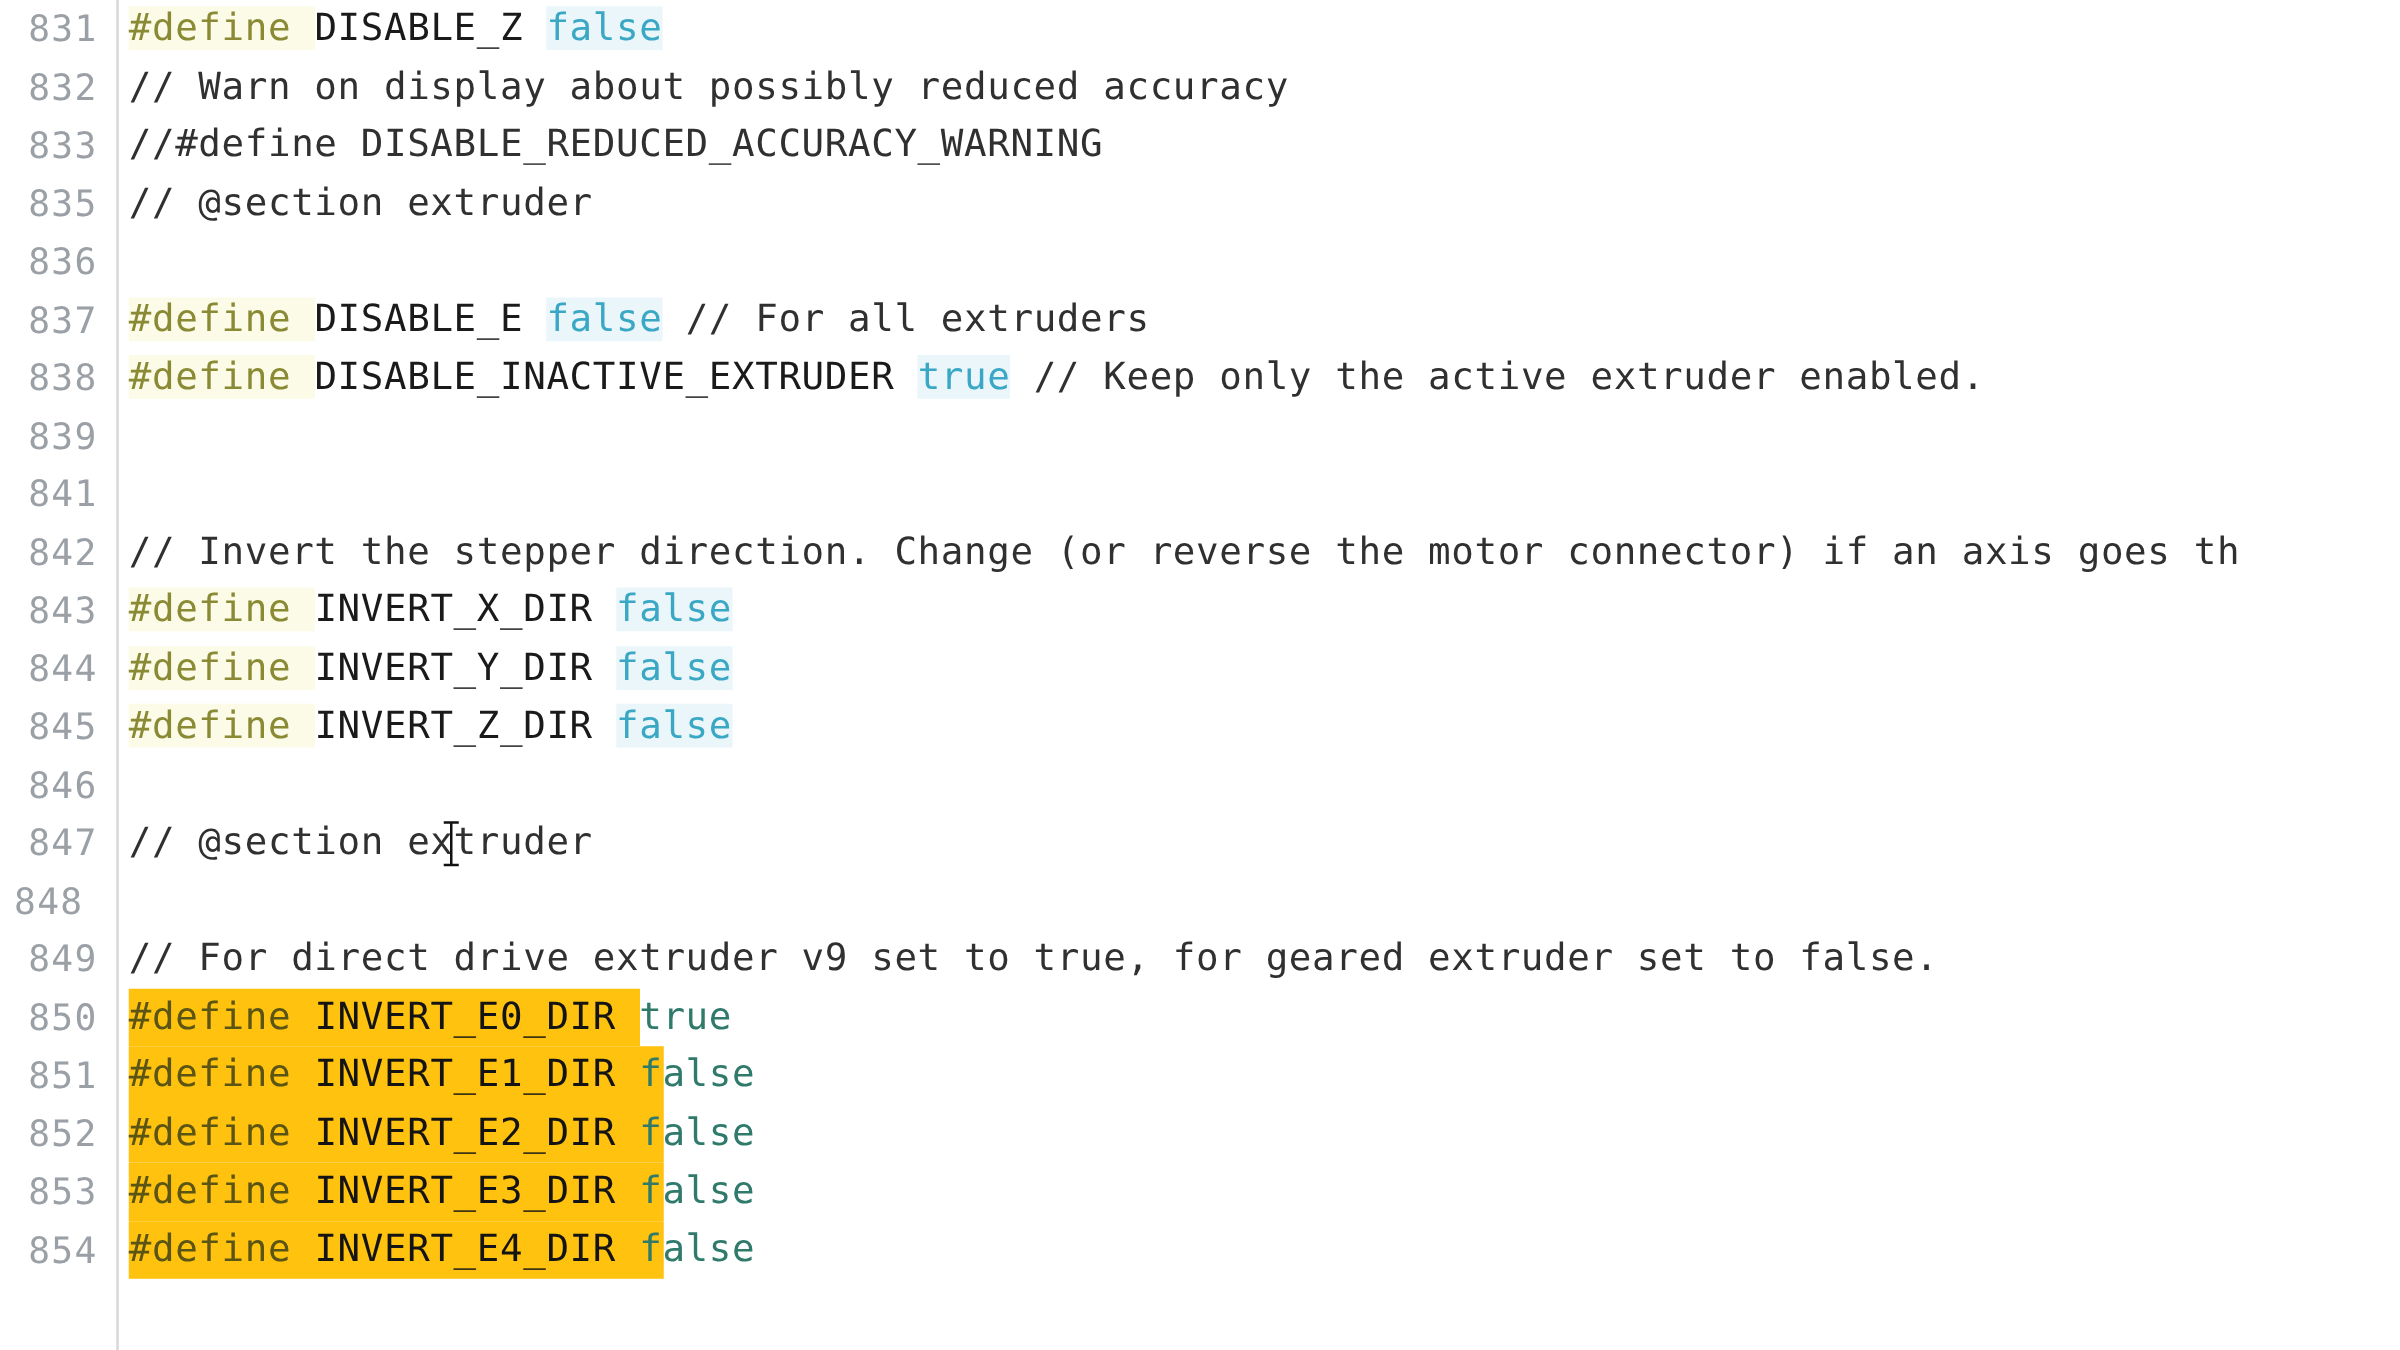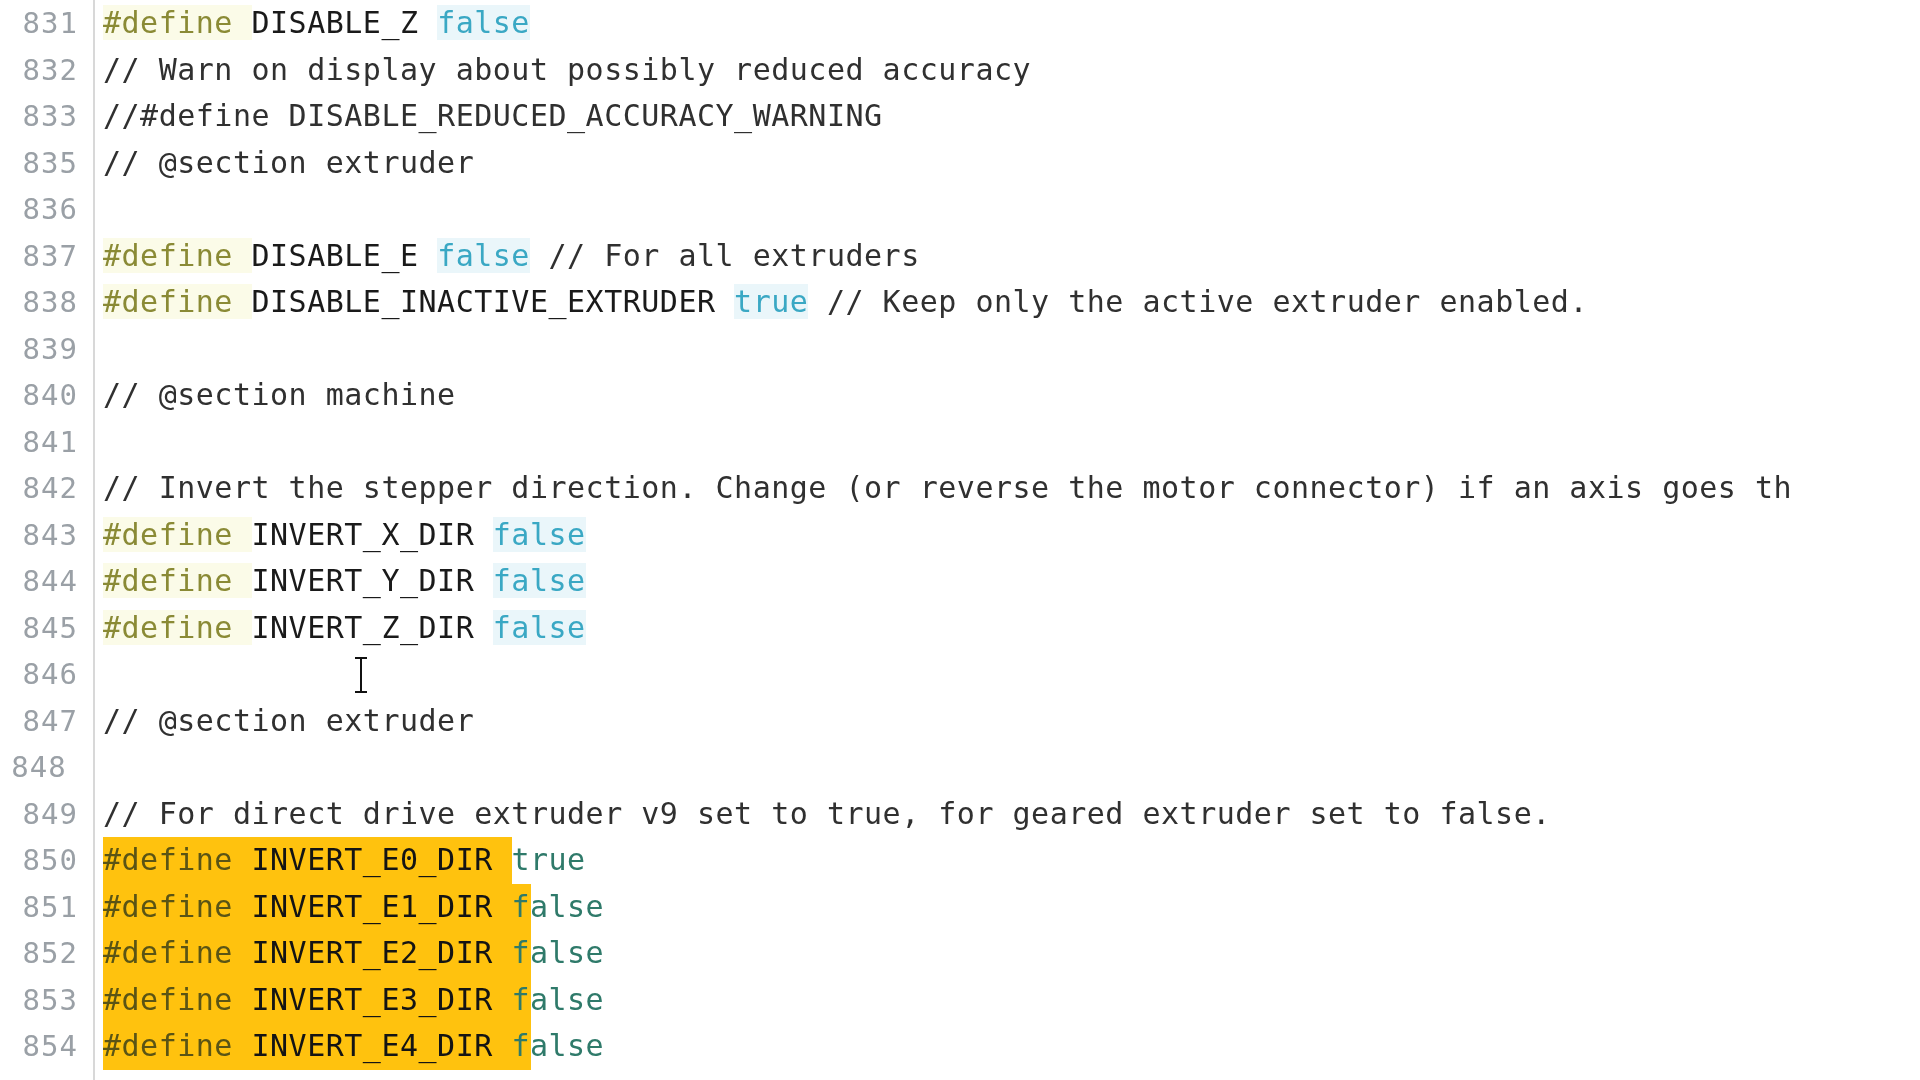--- a/index.html
+++ b/index.html
@@ -142,21 +142,20 @@
   <div id="gutter-rule" style="background: rgb(216, 216, 216);"></div>
   <div id="code-area">
       <div class="code-line" style="top: 0px;"><div class="gutter" style="color: rgb(154, 160, 166);">831</div><div class="line-body"><span class="txt"><span class="tok-define">#define </span><span class="tok-ident">DISABLE_Z </span><span class="tok-bool">false</span></span></div></div>
       <div class="code-line" style="top: 0px; padding-left: 34px;"><div class="gutter" style="color: rgb(154, 160, 166);">832</div><div class="line-body"><span class="txt"><span class="tok-comment">// Warn on display about possibly reduced accuracy</span></span></div></div>
       <div class="code-line" style="top: 0px;"><div class="gutter" style="color: rgb(154, 160, 166);">833</div><div class="line-body"><span class="txt"><span class="tok-comment">//#define DISABLE_REDUCED_ACCURACY_WARNING</span></span></div></div>
       <div class="code-line" style="top: 0px;"><div class="gutter" style="color: rgb(154, 160, 166);">835</div><div class="line-body"><span class="txt"><span class="tok-comment">// @section extruder</span></span></div></div>
       <div class="code-line" style="top: 0px;"><div class="gutter" style="color: rgb(154, 160, 166);">836</div><div class="line-body"><span class="txt"></span></div></div>
       <div class="code-line" style="top: 0px;"><div class="gutter" style="color: rgb(154, 160, 166);">837</div><div class="line-body"><span class="txt"><span class="tok-define">#define </span><span class="tok-ident">DISABLE_E </span><span class="tok-bool">false</span><span class="tok-plain"> </span><span class="tok-comment">// For all extruders</span></span></div></div>
       <div class="code-line" style="top: 0px;"><div class="gutter" style="color: rgb(154, 160, 166);">838</div><div class="line-body"><span class="txt"><span class="tok-define">#define </span><span class="tok-ident">DISABLE_INACTIVE_EXTRUDER </span><span class="tok-bool">true</span><span class="tok-plain"> </span><span class="tok-comment">// Keep only the active extruder enabled.</span></span></div></div>
       <div class="code-line" style="top: 0px;"><div class="gutter" style="color: rgb(154, 160, 166);">839</div><div class="line-body"><span class="txt"></span></div></div>
-      <div class="code-line" style="top: 0px;"><div class="gutter" style="color: rgb(154, 160, 166);">840</div><div class="line-body"><span class="txt"><span class="tok-comment">// @section machine</span></span></div></div>
       <div class="code-line" style="top: 0px;"><div class="gutter" style="color: rgb(154, 160, 166);">841</div><div class="line-body"><span class="txt"></span></div></div>
       <div class="code-line" style="top: 0px;"><div class="gutter" style="color: rgb(154, 160, 166);">842</div><div class="line-body"><span class="txt"><span class="tok-comment">// Invert the stepper direction. Change (or reverse the motor connector) if an axis goes the wrong way.</span></span></div></div>
       <div class="code-line" style="top: 0px;"><div class="gutter" style="color: rgb(154, 160, 166);">843</div><div class="line-body"><span class="txt"><span class="tok-define">#define </span><span class="tok-ident">INVERT_X_DIR </span><span class="tok-bool">false</span></span></div></div>
       <div class="code-line" style="top: 0px;"><div class="gutter" style="color: rgb(154, 160, 166);">844</div><div class="line-body"><span class="txt"><span class="tok-define">#define </span><span class="tok-ident">INVERT_Y_DIR </span><span class="tok-bool">false</span></span></div></div>
       <div class="code-line" style="top: 0px; padding-left: 38px;"><div class="gutter" style="color: rgb(154, 160, 166);">845</div><div class="line-body"><span class="txt"><span class="tok-define">#define </span><span class="tok-ident">INVERT_Z_DIR </span><span class="tok-bool">false</span></span></div></div>
       <div class="code-line" style="top: 0px;"><div class="gutter" style="color: rgb(154, 160, 166);">846</div><div class="line-body"><span class="txt"></span></div></div>
       <div class="code-line" style="top: 0px;"><div class="gutter" style="color: rgb(154, 160, 166);">847</div><div class="line-body"><span class="txt"><span class="tok-comment">// @section extruder</span></span></div></div>
       <div class="code-line" style="top: 0px;"><div class="gutter" style="color: rgb(154, 160, 166); text-align: center;">848</div><div class="line-body"><span class="txt"></span></div></div>
       <div class="code-line" style="top: 0px;"><div class="gutter" style="color: rgb(154, 160, 166);">849</div><div class="line-body"><span class="txt"><span class="tok-comment">// For direct drive extruder v9 set to true, for geared extruder set to false.</span></span></div></div>
       <div class="code-line sel" style="top: 0px;"><div class="gutter" style="color: rgb(154, 160, 166);">850</div><div class="line-body"><div class="sel-band" style="width: 409px; background: rgb(255, 194, 14);"></div><span class="txt"><span class="tok-define">#define </span><span class="tok-ident">INVERT_E0_DIR </span><span class="tok-bool">true</span></span></div></div>

